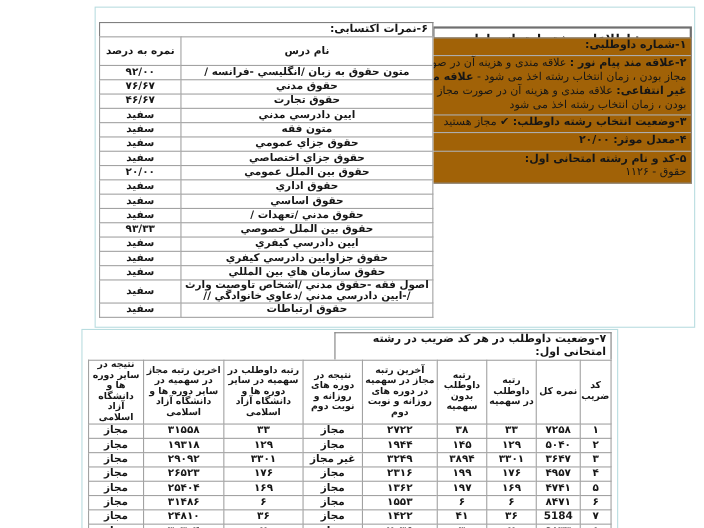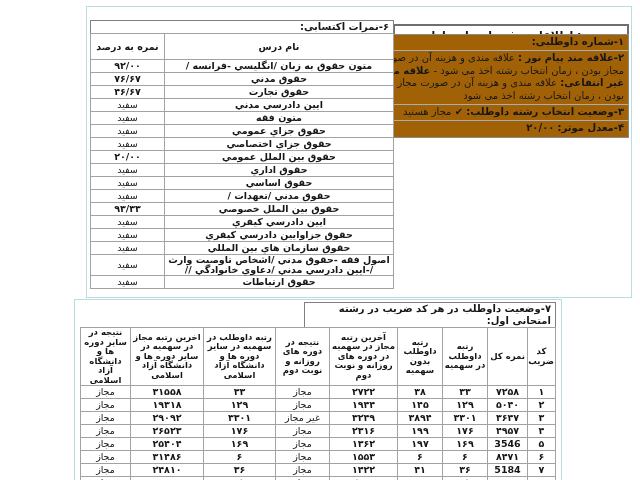--- a/index.html
+++ b/index.html
@@ -28,21 +28,21 @@
   #scores-wrap{position:absolute;top:20px;left:90px;width:304px;font-size:9.5px;}
   .tbl-caption{border:1px solid #808080;border-bottom:none;background:#fff;
                font-weight:bold;font-size:10px;line-height:12px;padding:0 4px;}
   #scores-wrap table{width:100%;border-collapse:collapse;table-layout:fixed;background:#fff;}
   #scores-wrap th,#scores-wrap td{border:1px solid #a2a2a2;text-align:center;
                padding:0 2px;height:12px;line-height:10px;}
   #scores-wrap table{border:1px solid #808080;}
   #scores-wrap th{font-size:9.5px;font-weight:bold;height:25px;line-height:11px;}
   td.course{font-weight:bold;}
   td.score-num{font-weight:bold;margin-top:12px;}
-  td.status{font-weight:normal;}
+  td.status{font-weight:bold;}
 
   
   #coef-wrap{position:absolute;top:302px;left:80px;width:476px;}
   #coef-caption{width:242px;} 
   #coef-wrap table{width:100%;border-collapse:collapse;table-layout:fixed;background:#fff;
                    border:1px solid #808080;}
   #coef-wrap th{border:1px solid #a2a2a2;font-size:8.5px;font-weight:bold;
                 line-height:9.5px;height:31px;padding:0 1px;vertical-align:middle;}
   #coef-wrap td{border:1px solid #a2a2a2;font-size:9.5px;text-align:center;
                 height:12px;line-height:10px;padding:0 1px;}
@@ -67,20 +67,24 @@
       <span class="b">۲-علاقه مند پیام نور :</span><span> علاقه مندی و هزینه آن در صورت مجاز بودن ، زمان انتخاب رشته اخذ می شود - </span><span class="b">علاقه مند غیر انتفاعی:</span><span> علاقه مندی و هزینه آن در صورت مجاز بودن ، زمان انتخاب رشته اخذ می شود</span>
     </div>
     <div class="info-row">
       <span class="b">۳-وضعیت انتخاب رشته داوطلب:</span>
       <span class="check">✔</span>
       <span>مجاز هستید</span>
     </div>
     <div class="info-row">
       <span class="b">۴-معدل موثر:</span>
       <span class="num">۲۰/۰۰</span>
+    </div>
+    <div class="info-row">
+      <span class="b">۵-کد و نام رشته امتحانی اول:</span>
+      <div dir="ltr" style="text-align:right;">۱۱۲۶ - حقوق</div>
     </div>
   </div>
 
   <div id="scores-wrap">
     <div class="tbl-caption">۶-نمرات اکتسابی:</div>
     <table>
       <colgroup>
           <col style="width:229px">
           <col>
         </colgroup>
@@ -230,21 +234,21 @@
             <td class="num">۱۷۶</td>
             <td class="num">۱۹۹</td>
             <td class="num">۲۳۱۶</td>
             <td class="status">مجاز</td>
             <td class="num">۱۷۶</td>
             <td class="num">۲۶۵۲۳</td>
             <td class="status">مجاز</td>
           </tr>
           <tr>
             <td class="num">۵</td>
-            <td class="num">3546</td>
+            <td class="num">۴۷۴۱</td>
             <td class="num">۱۶۹</td>
             <td class="num">۱۹۷</td>
             <td class="num">۱۳۶۲</td>
             <td class="status">مجاز</td>
             <td class="num">۱۶۹</td>
             <td class="num">۲۵۴۰۴</td>
             <td class="status">مجاز</td>
           </tr>
           <tr>
             <td class="num">۶</td>

